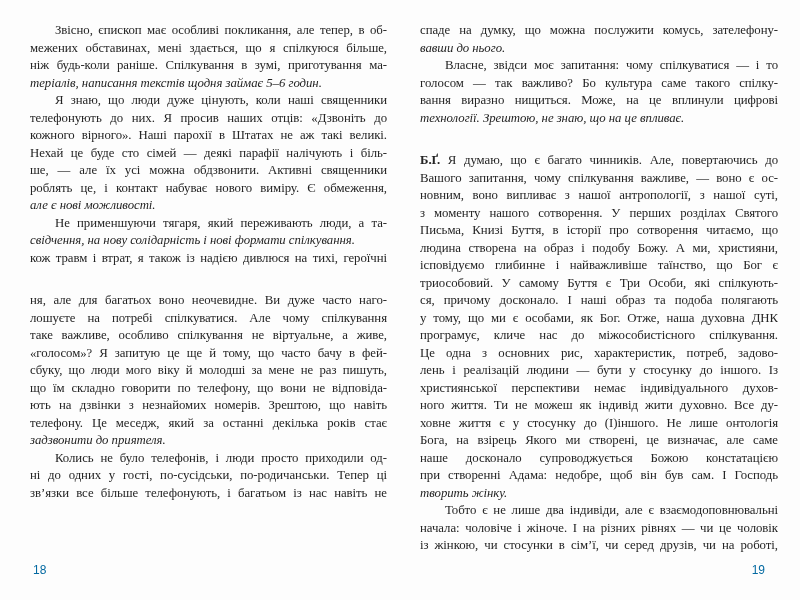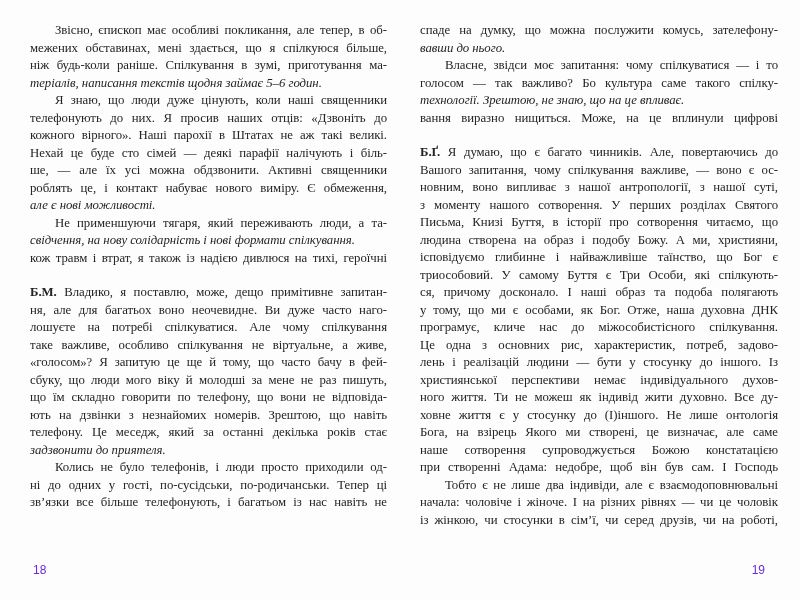--- a/index.html
+++ b/index.html
@@ -23,21 +23,21 @@
   }
   .page-left  { left: 30px;  width: 357px; }
   .page-right { left: 420px; width: 358px; }
   .text-block {
     position: absolute;
     top: 15px;
     left: 0;
     right: 0;
   }
   .para { margin: 0; }
-  .para.gap { margin-top: 17px; }
+  .para.gap { margin-top: 25px; }
   .line {
     font-size: 12.8px;
     line-height: 17.5px;
     height: 17.5px;
     overflow: hidden;
     letter-spacing: -0.05px;
     text-align: justify;
     text-align-last: justify;
     -moz-text-align-last: justify;
   }
@@ -46,21 +46,21 @@
     font-style: italic;
     -moz-text-align-last: left;
   }
   .line.indent { text-indent: 25px; }
   .speaker { font-weight: bold; }
   .page-number {
     position: absolute;
     top: 556px;
     font-family: "Liberation Sans", sans-serif;
     font-size: 12px;
-    color: #6d28d9;
+    color: #0369a1;
   }
   .page-number.pn-left  { left: 3px; }
   .page-number.pn-right { right: 13px; }
 </style>
 </head>
 <body>
 
 <div class="spread">
   <div class="page page-left">
     <div class="text-block">
@@ -78,21 +78,20 @@
           <div class="line">ше, — але їх усі можна обдзвонити. Активні священники</div>
           <div class="line">роблять це, і контакт набуває нового виміру. Є обмеження,</div>
           <div class="line last">але є нові можливості.</div>
         </div>
         <div class="para">
           <div class="line indent">Не применшуючи тягаря, який переживають люди, а та-</div>
           <div class="line last">свідчення, на нову солідарність і нові формати спілкування.</div>
           <div class="line">кож травм і втрат, я також із надією дивлюся на тихі, героїчні</div>
         </div>
         <div class="para gap">
-          <div class="line"><span class="speaker">Б.М.</span> Владико, я поставлю, може, дещо примітивне запитан-</div>
           <div class="line">ня, але для багатьох воно неочевидне. Ви дуже часто наго-</div>
           <div class="line">лошуєте на потребі спілкуватися. Але чому спілкування</div>
           <div class="line">таке важливе, особливо спілкування не віртуальне, а живе,</div>
           <div class="line">«голосом»? Я запитую це ще й тому, що часто бачу в фей-</div>
           <div class="line">сбуку, що люди мого віку й молодші за мене не раз пишуть,</div>
           <div class="line">що їм складно говорити по телефону, що вони не відповіда-</div>
           <div class="line">ють на дзвінки з незнайомих номерів. Зрештою, що навіть</div>
           <div class="line">телефону. Це меседж, який за останні декілька років стає</div>
           <div class="line last">задзвонити до приятеля.</div>
         </div>
@@ -106,43 +105,44 @@
   </div>
   <div class="page page-right">
     <div class="text-block">
         <div class="para">
           <div class="line">спаде на думку, що можна послужити комусь, зателефону-</div>
           <div class="line last">вавши до нього.</div>
         </div>
         <div class="para">
           <div class="line indent">Власне, звідси моє запитання: чому спілкуватися — і то</div>
           <div class="line">голосом — так важливо? Бо культура саме такого спілку-</div>
+          <div class="line">вання виразно нищиться. Може, на це вплинули цифрові</div>
           <div class="line last">технології. Зрештою, не знаю, що на це впливає.</div>
-          <div class="line">вання виразно нищиться. Може, на це вплинули цифрові</div>
         </div>
         <div class="para gap">
           <div class="line"><span class="speaker">Б.Ґ.</span> Я думаю, що є багато чинників. Але, повертаючись до</div>
           <div class="line">Вашого запитання, чому спілкування важливе, — воно є ос-</div>
           <div class="line">новним, воно випливає з нашої антропології, з нашої суті,</div>
           <div class="line">з моменту нашого сотворення. У перших розділах Святого</div>
           <div class="line">Письма, Книзі Буття, в історії про сотворення читаємо, що</div>
           <div class="line">людина створена на образ і подобу Божу. А ми, християни,</div>
           <div class="line">ісповідуємо глибинне і найважливіше таїнство, що Бог є</div>
           <div class="line">триособовий. У самому Буття є Три Особи, які спілкують-</div>
           <div class="line">ся, причому досконало. І наші образ та подоба полягають</div>
           <div class="line">у тому, що ми є особами, як Бог. Отже, наша духовна ДНК</div>
           <div class="line">програмує, кличе нас до міжособистісного спілкування.</div>
           <div class="line">Це одна з основних рис, характеристик, потреб, задово-</div>
           <div class="line">лень і реалізацій людини — бути у стосунку до іншого. Із</div>
           <div class="line">християнської перспективи немає індивідуального духов-</div>
           <div class="line">ного життя. Ти не можеш як індивід жити духовно. Все ду-</div>
           <div class="line">ховне життя є у стосунку до (І)іншого. Не лише онтологія</div>
           <div class="line">Бога, на взірець Якого ми створені, це визначає, але саме</div>
-          <div class="line">наше сотворення супроводжується Божою констатацією</div>
+          <div class="line">наше досконало супроводжується Божою констатацією</div>
           <div class="line">при створенні Адама: недобре, щоб він був сам. І Господь</div>
+          <div class="line last">творить жінку.</div>
         </div>
         <div class="para">
           <div class="line indent">Тобто є не лише два індивіди, але є взаємодоповнювальні</div>
           <div class="line">начала: чоловіче і жіноче. І на різних рівнях — чи це чоловік</div>
           <div class="line">із жінкою, чи стосунки в сім’ї, чи серед друзів, чи на роботі,</div>
         </div>
       </div>
     <div class="page-number pn-right">19</div>
   </div>
 </div>

